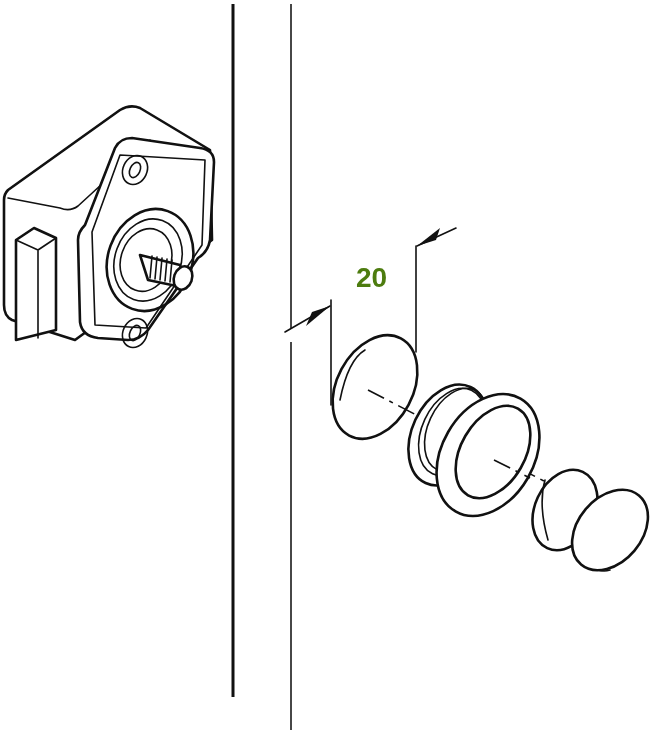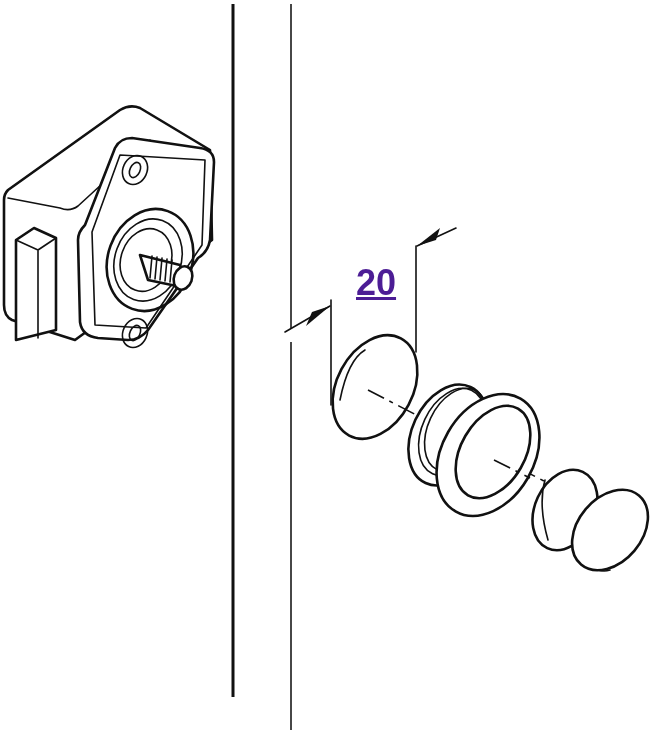--- a/index.html
+++ b/index.html
@@ -2,21 +2,21 @@
 <html><head>
 <meta charset="utf-8">
 <style>
   html, body { margin: 0; padding: 0; background: #ffffff; }
   body { width: 650px; height: 730px; overflow: hidden; position: relative; font-family: "Liberation Sans", sans-serif; }
   svg { position: absolute; left: 0; top: 0; }
   .ln { fill: none; stroke: #111; stroke-width: 2.6; stroke-linejoin: round; stroke-linecap: round; }
   .lt { fill: none; stroke: #111; stroke-width: 1.6; stroke-linejoin: round; stroke-linecap: round; }
   .wh { fill: #fff; stroke: #111; stroke-width: 2.6; stroke-linejoin: round; }
   .dash { fill: none; stroke: #111; stroke-width: 1.6; stroke-dasharray: 18 6 4 6; }
-  .dim-text { position: absolute; left: 356px; top: 262px; font-size: 36px; font-weight: bold; color: #4c1d95; font-family: "Liberation Sans", sans-serif; text-decoration: underline; }
+  .dim-text { position: absolute; left: 356px; top: 262px; font-size: 28px; font-weight: bold; color: #4d7c0f; font-family: "Liberation Sans", sans-serif; }
 </style>
 </head>
 <body>
 
 <svg width="650" height="730" viewBox="0 0 650 730">
 
   <line x1="233" y1="4" x2="233" y2="697" stroke="#111" stroke-width="3"></line>
   <line x1="291" y1="4" x2="291" y2="328" stroke="#333" stroke-width="1.8"></line>
   <line x1="291" y1="342" x2="291" y2="730" stroke="#333" stroke-width="1.8"></line>
 

